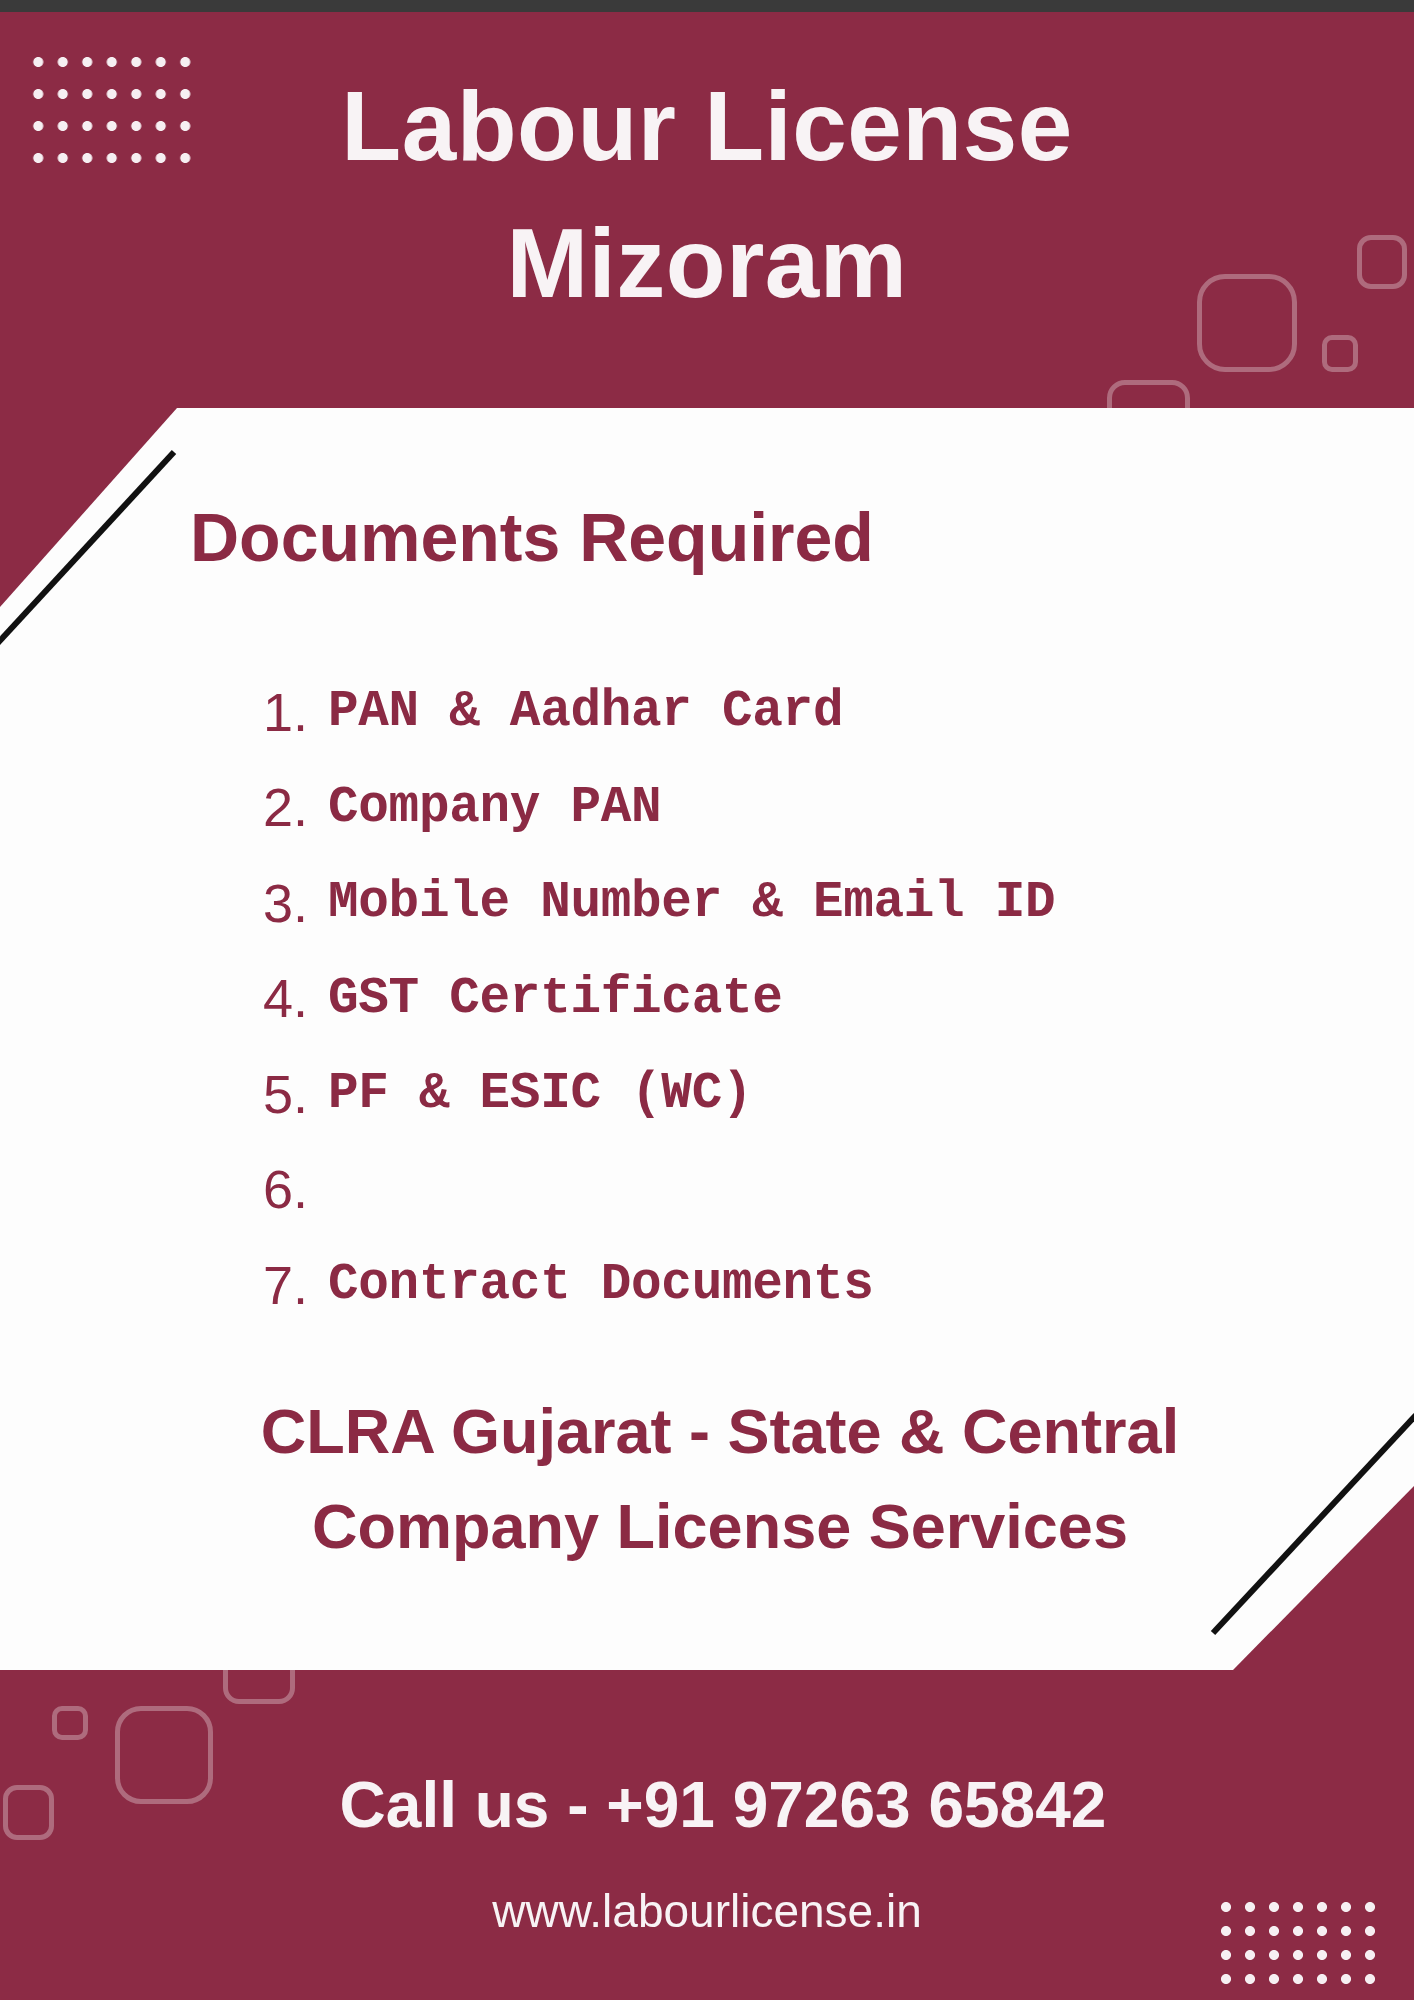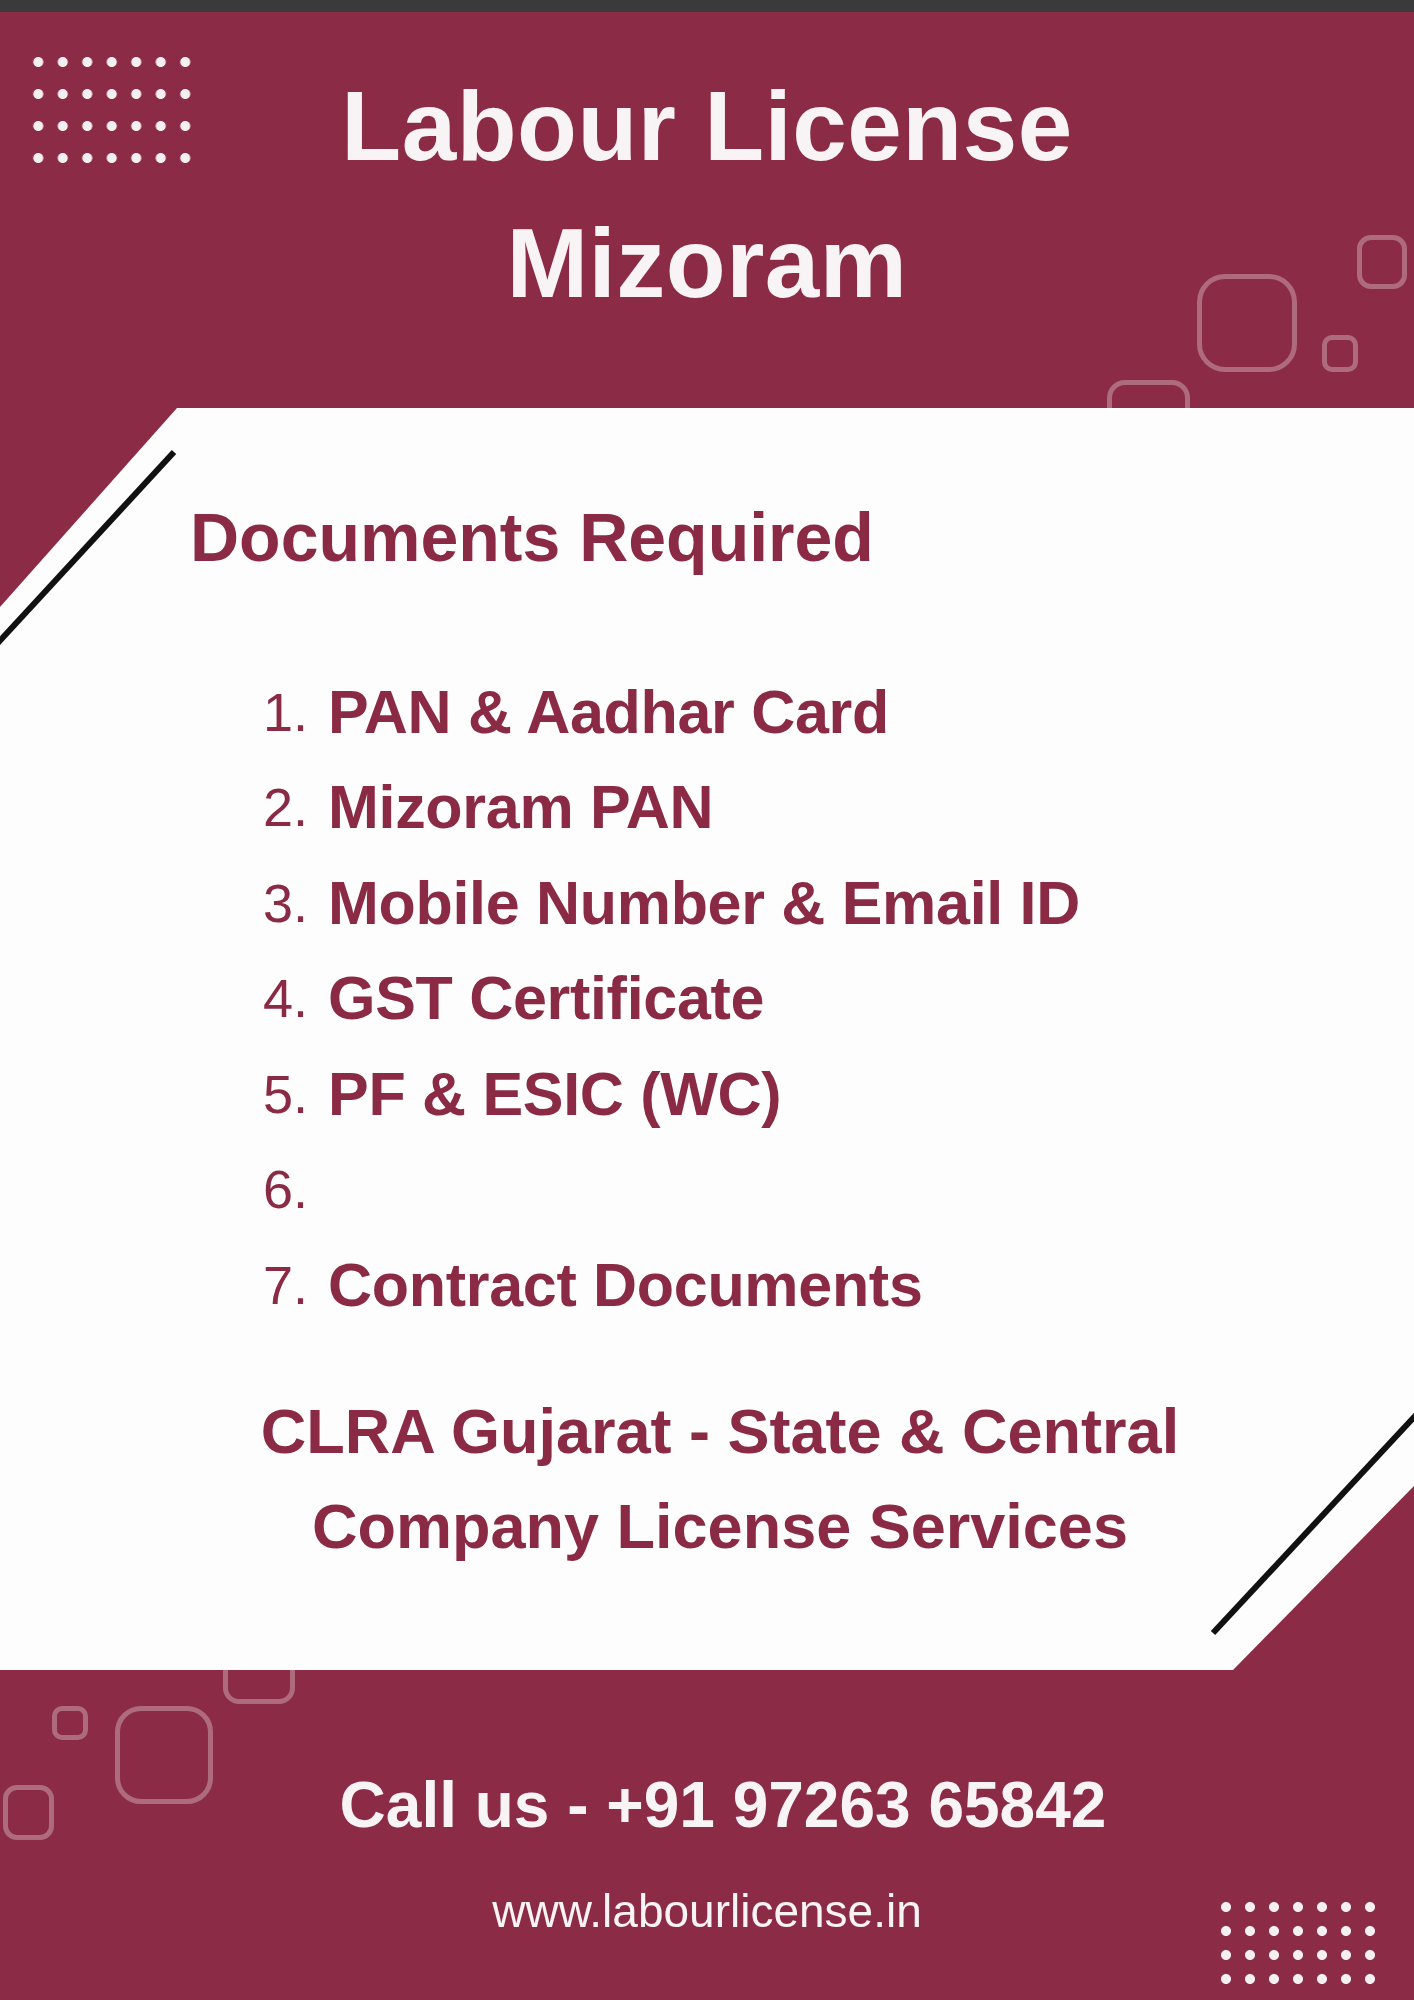--- a/index.html
+++ b/index.html
@@ -57,21 +57,21 @@
     font-weight:700; font-size:68px; letter-spacing:0px; white-space:nowrap;
   }
   .doc-list { position:absolute; left:0; top:652px; width:1414px; }
   .doc-item { height:95.5px; display:flex; align-items:center; color:var(--accent,#8B2A44); }
   .doc-item .num {
     width:308px; text-align:right;
     font-weight:400; font-size:54px; flex:0 0 308px;
   }
   .doc-item .txt {
     margin-left:20px;
-    font-weight:700; font-size:61px; letter-spacing:-0.3px; white-space:nowrap;
+    font-weight:700; font-size:51px; letter-spacing:-0.3px; white-space:nowrap;font-family:Liberation Mono, monospace;
   }
   .services {
     position:absolute; left:0; top:1372px; width:1414px;
     text-align:center; color:var(--accent,#8B2A44);
     font-weight:700; font-size:63px; line-height:95px; letter-spacing:0px;padding-left:13px;
   }
   .call {
     position:absolute; left:16px; top:1756px; width:1414px;
     text-align:center; color:var(--light,#F8F3F5);
     font-weight:700; font-size:64px; white-space:nowrap;
@@ -113,21 +113,21 @@
 
   <div class="doc-heading">Documents Required</div>
 
   <div class="doc-list">
     <div class="doc-item">
       <span class="num">1.</span>
       <span class="txt">PAN &amp; Aadhar Card</span>
     </div>
     <div class="doc-item">
       <span class="num">2.</span>
-      <span class="txt">Mizoram PAN</span>
+      <span class="txt">Company PAN</span>
     </div>
     <div class="doc-item">
       <span class="num">3.</span>
       <span class="txt">Mobile Number &amp; Email ID</span>
     </div>
     <div class="doc-item">
       <span class="num">4.</span>
       <span class="txt">GST Certificate</span>
     </div>
     <div class="doc-item">

